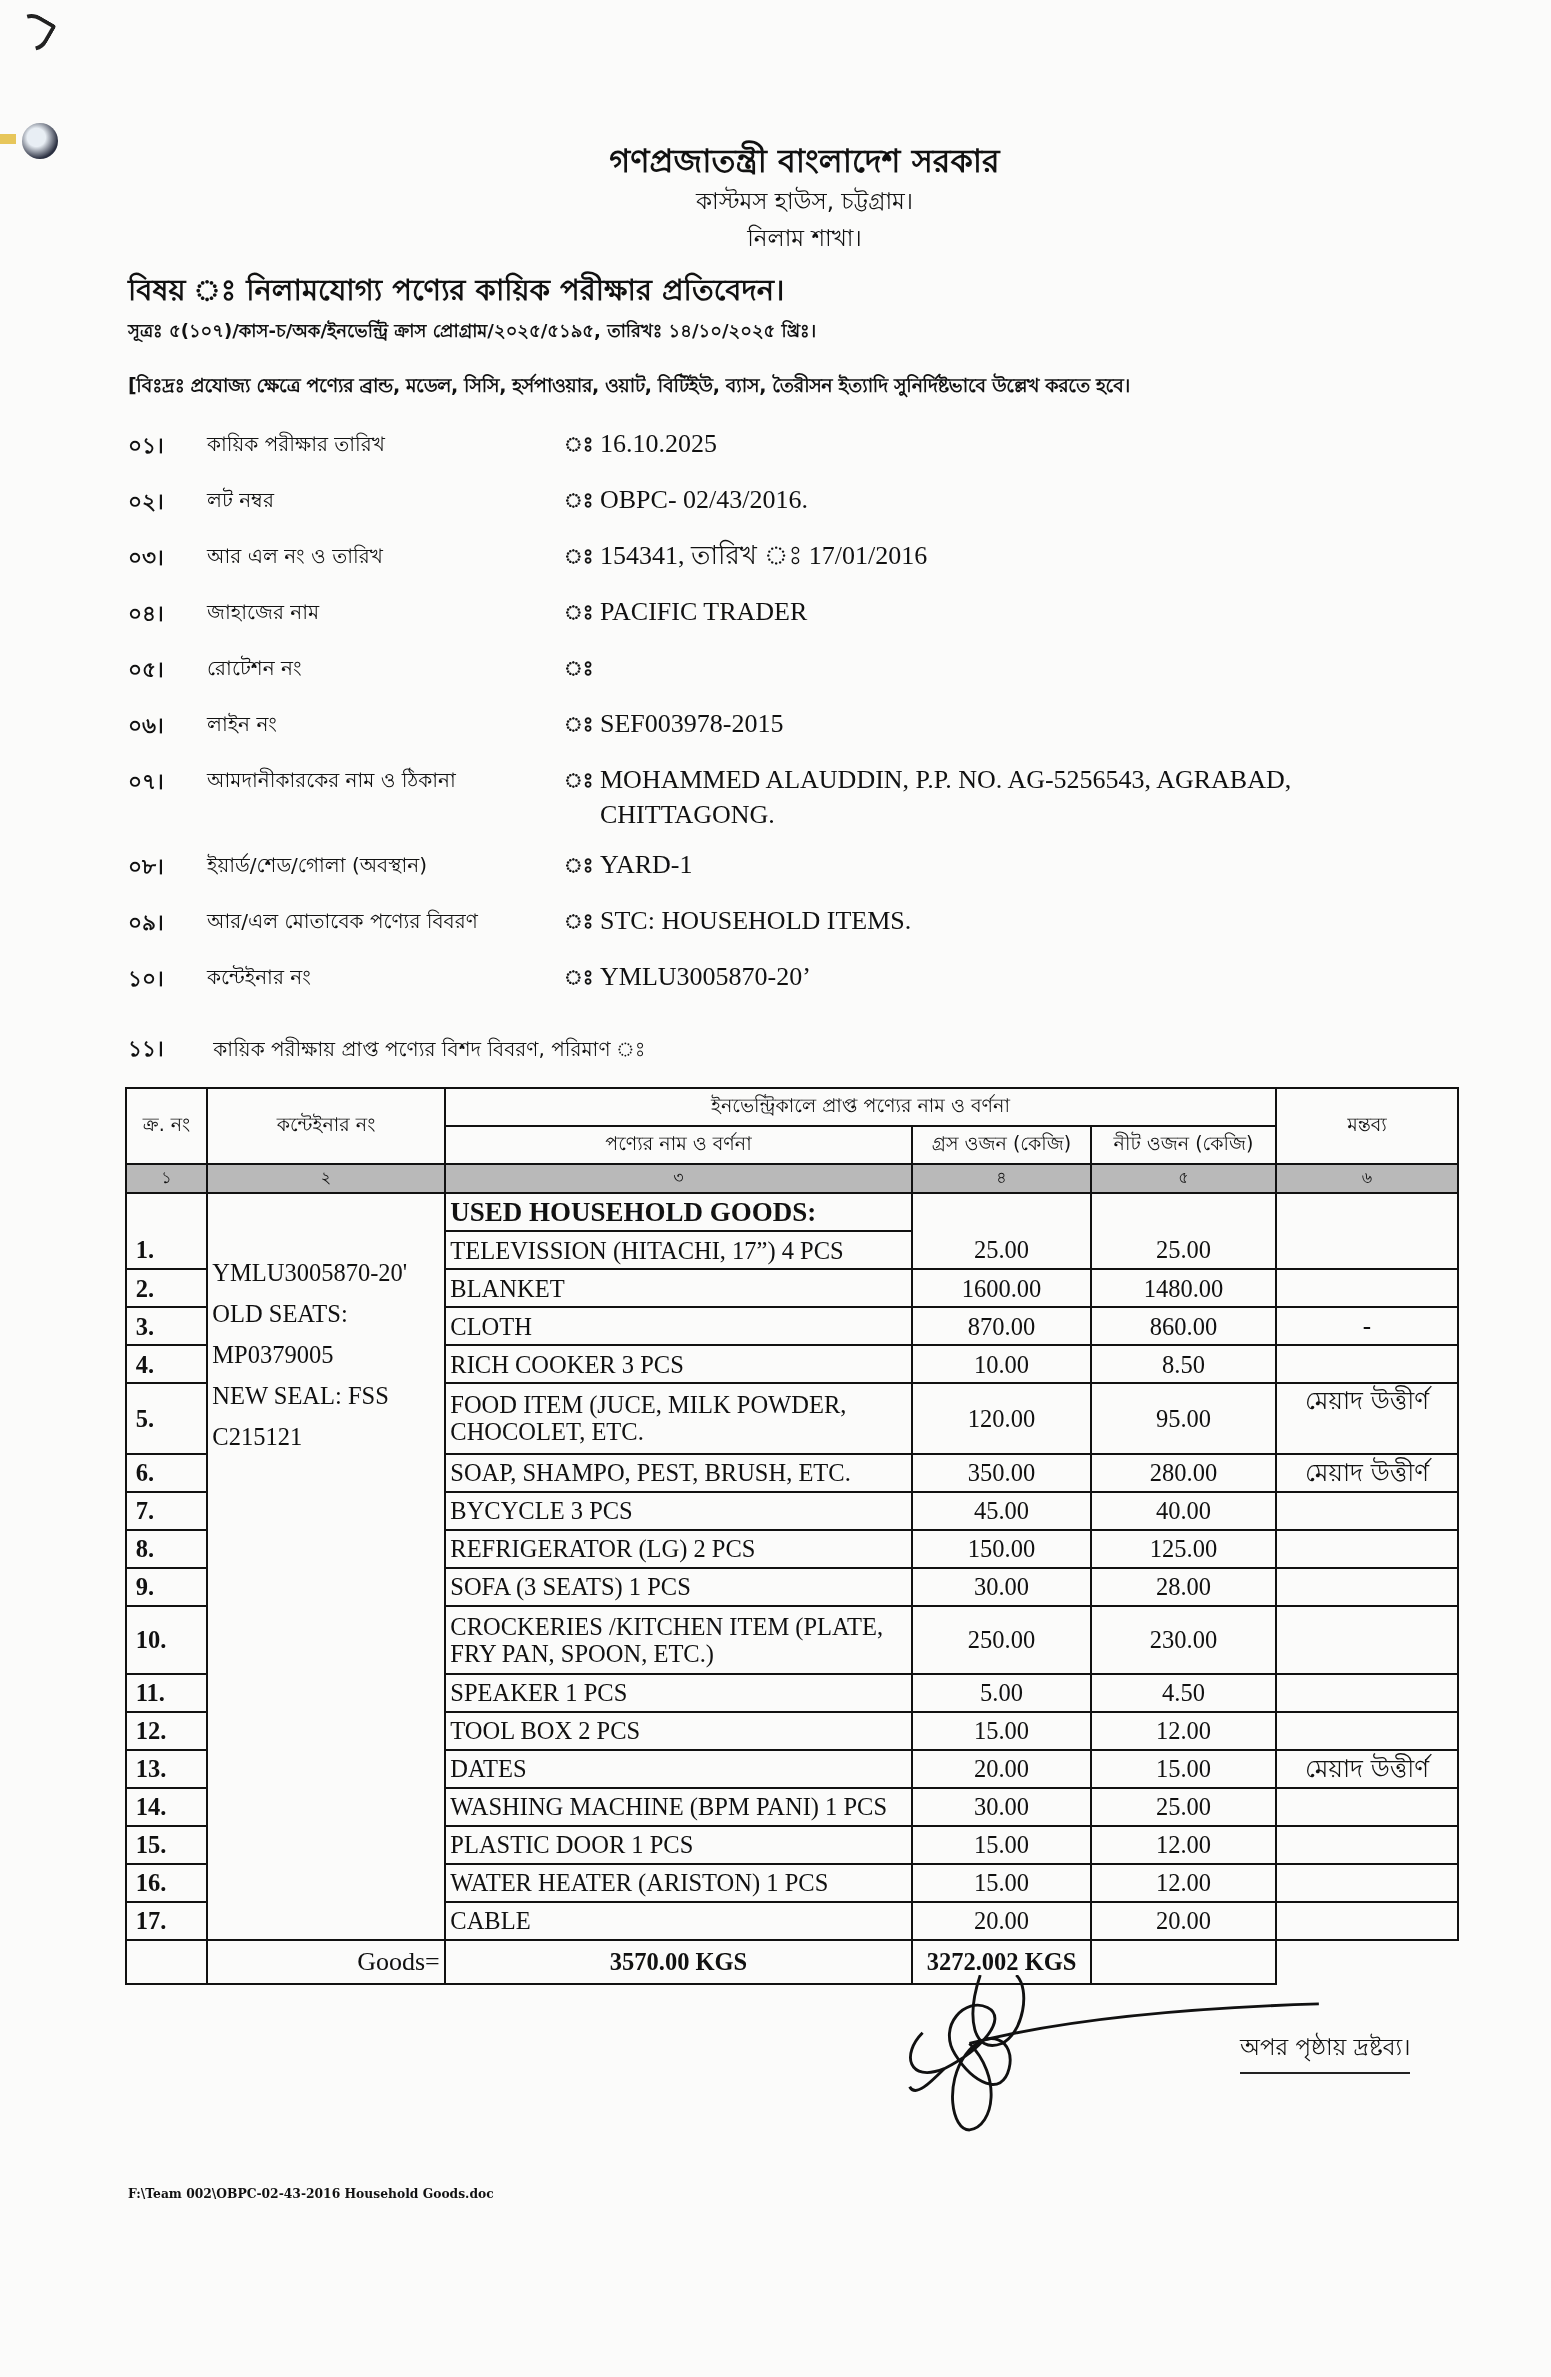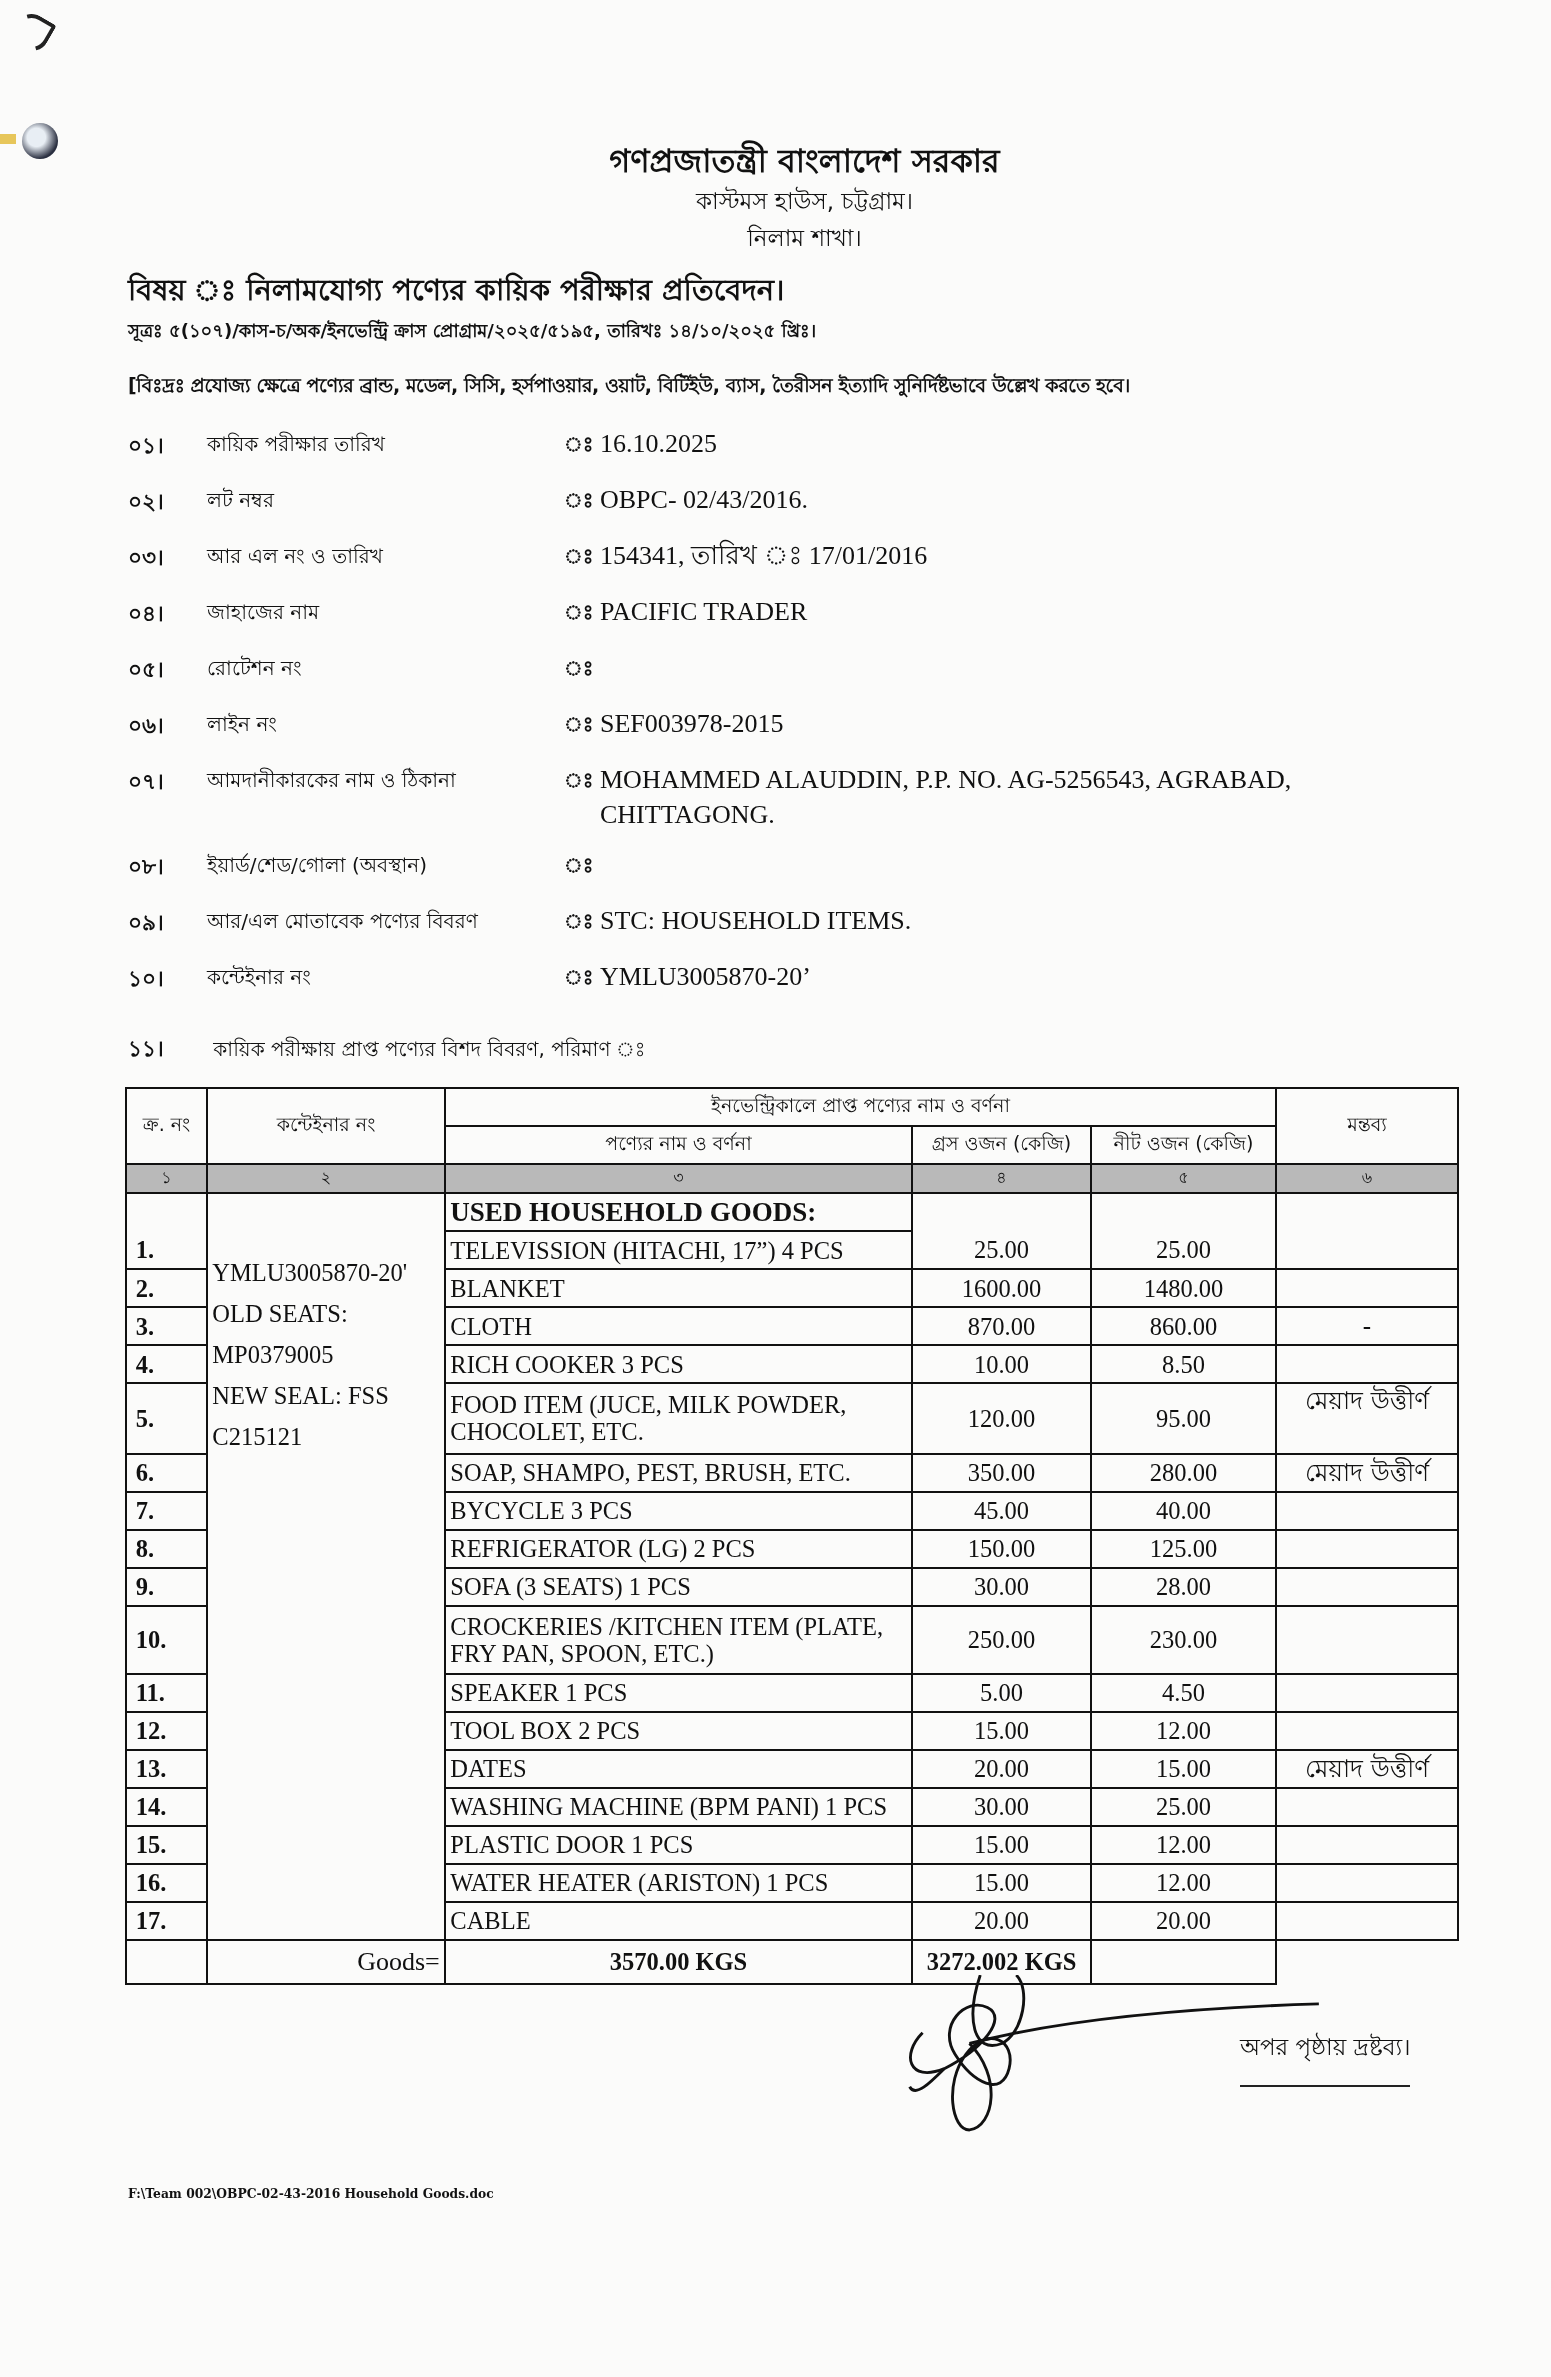--- a/index.html
+++ b/index.html
@@ -53,21 +53,21 @@
   table.inv td.cont { vertical-align: top; font-size: 24.5px; line-height: 41px; padding-top: 58px; border-top: 2.2px solid #111; }
   table.inv td.desc { text-align: left; }
   table.inv td.w { text-align: center; }
   table.inv td.rm { text-align: center; font-family: "DejaVu Sans", sans-serif; font-size: 19px; }
   table.inv .grouptitle { font-weight: bold; font-size: 27px; text-align: left; }
   table.inv tr.total td { height: 42px; }
   table.inv tr.total .tlabel { text-align: right; font-size: 26px; }
   table.inv tr.total .tval { text-align: center; font-weight: bold; font-size: 24.5px; }
 
   .signature { position: absolute; left: 901px; top: 1975px; width: 634px; height: 173px; }
-  .continued { position: absolute; left: 1240px; top: 2029px; font-family: "DejaVu Sans", sans-serif; font-size: 23px; border-bottom: 2.2px solid #222; padding-bottom: 17px; }
+  .continued { position: absolute; left: 1240px; top: 2029px; font-family: "DejaVu Sans", sans-serif; font-size: 23px; border-bottom: 2.2px solid #222; padding-bottom: 4px; }
   .filepath { position: absolute; left: 128px; top: 2186px; font-family: "DejaVu Serif", serif; font-weight: bold; font-size: 12.3px; }
 </style>
 </head>
 <body>
 
 <div class="edge-mark mark1"></div>
 <div class="edge-mark mark3"></div>
 <div class="edge-mark mark2"></div>
 
 <div class="header h1">গণপ্রজাতন্ত্রী বাংলাদেশ সরকার</div>
@@ -117,20 +117,21 @@
   <div class="field tall">
     <span class="num">০৭।</span>
     <span class="lbl">আমদানীকারকের নাম ও ঠিকানা</span>
     <span class="colon">ঃ</span>
     <span class="val">MOHAMMED ALAUDDIN, P.P. NO. AG-5256543, AGRABAD, CHITTAGONG.</span>
   </div>
   <div class="field">
     <span class="num">০৮।</span>
     <span class="lbl">ইয়ার্ড/শেড/গোলা (অবস্থান)</span>
     <span class="colon">ঃ</span>
+    <span class="val">YARD-1</span>
   </div>
   <div class="field">
     <span class="num">০৯।</span>
     <span class="lbl">আর/এল মোতাবেক পণ্যের বিবরণ</span>
     <span class="colon">ঃ</span>
     <span class="val">STC: HOUSEHOLD ITEMS.</span>
   </div>
   <div class="field">
     <span class="num">১০।</span>
     <span class="lbl">কন্টেইনার নং</span>

